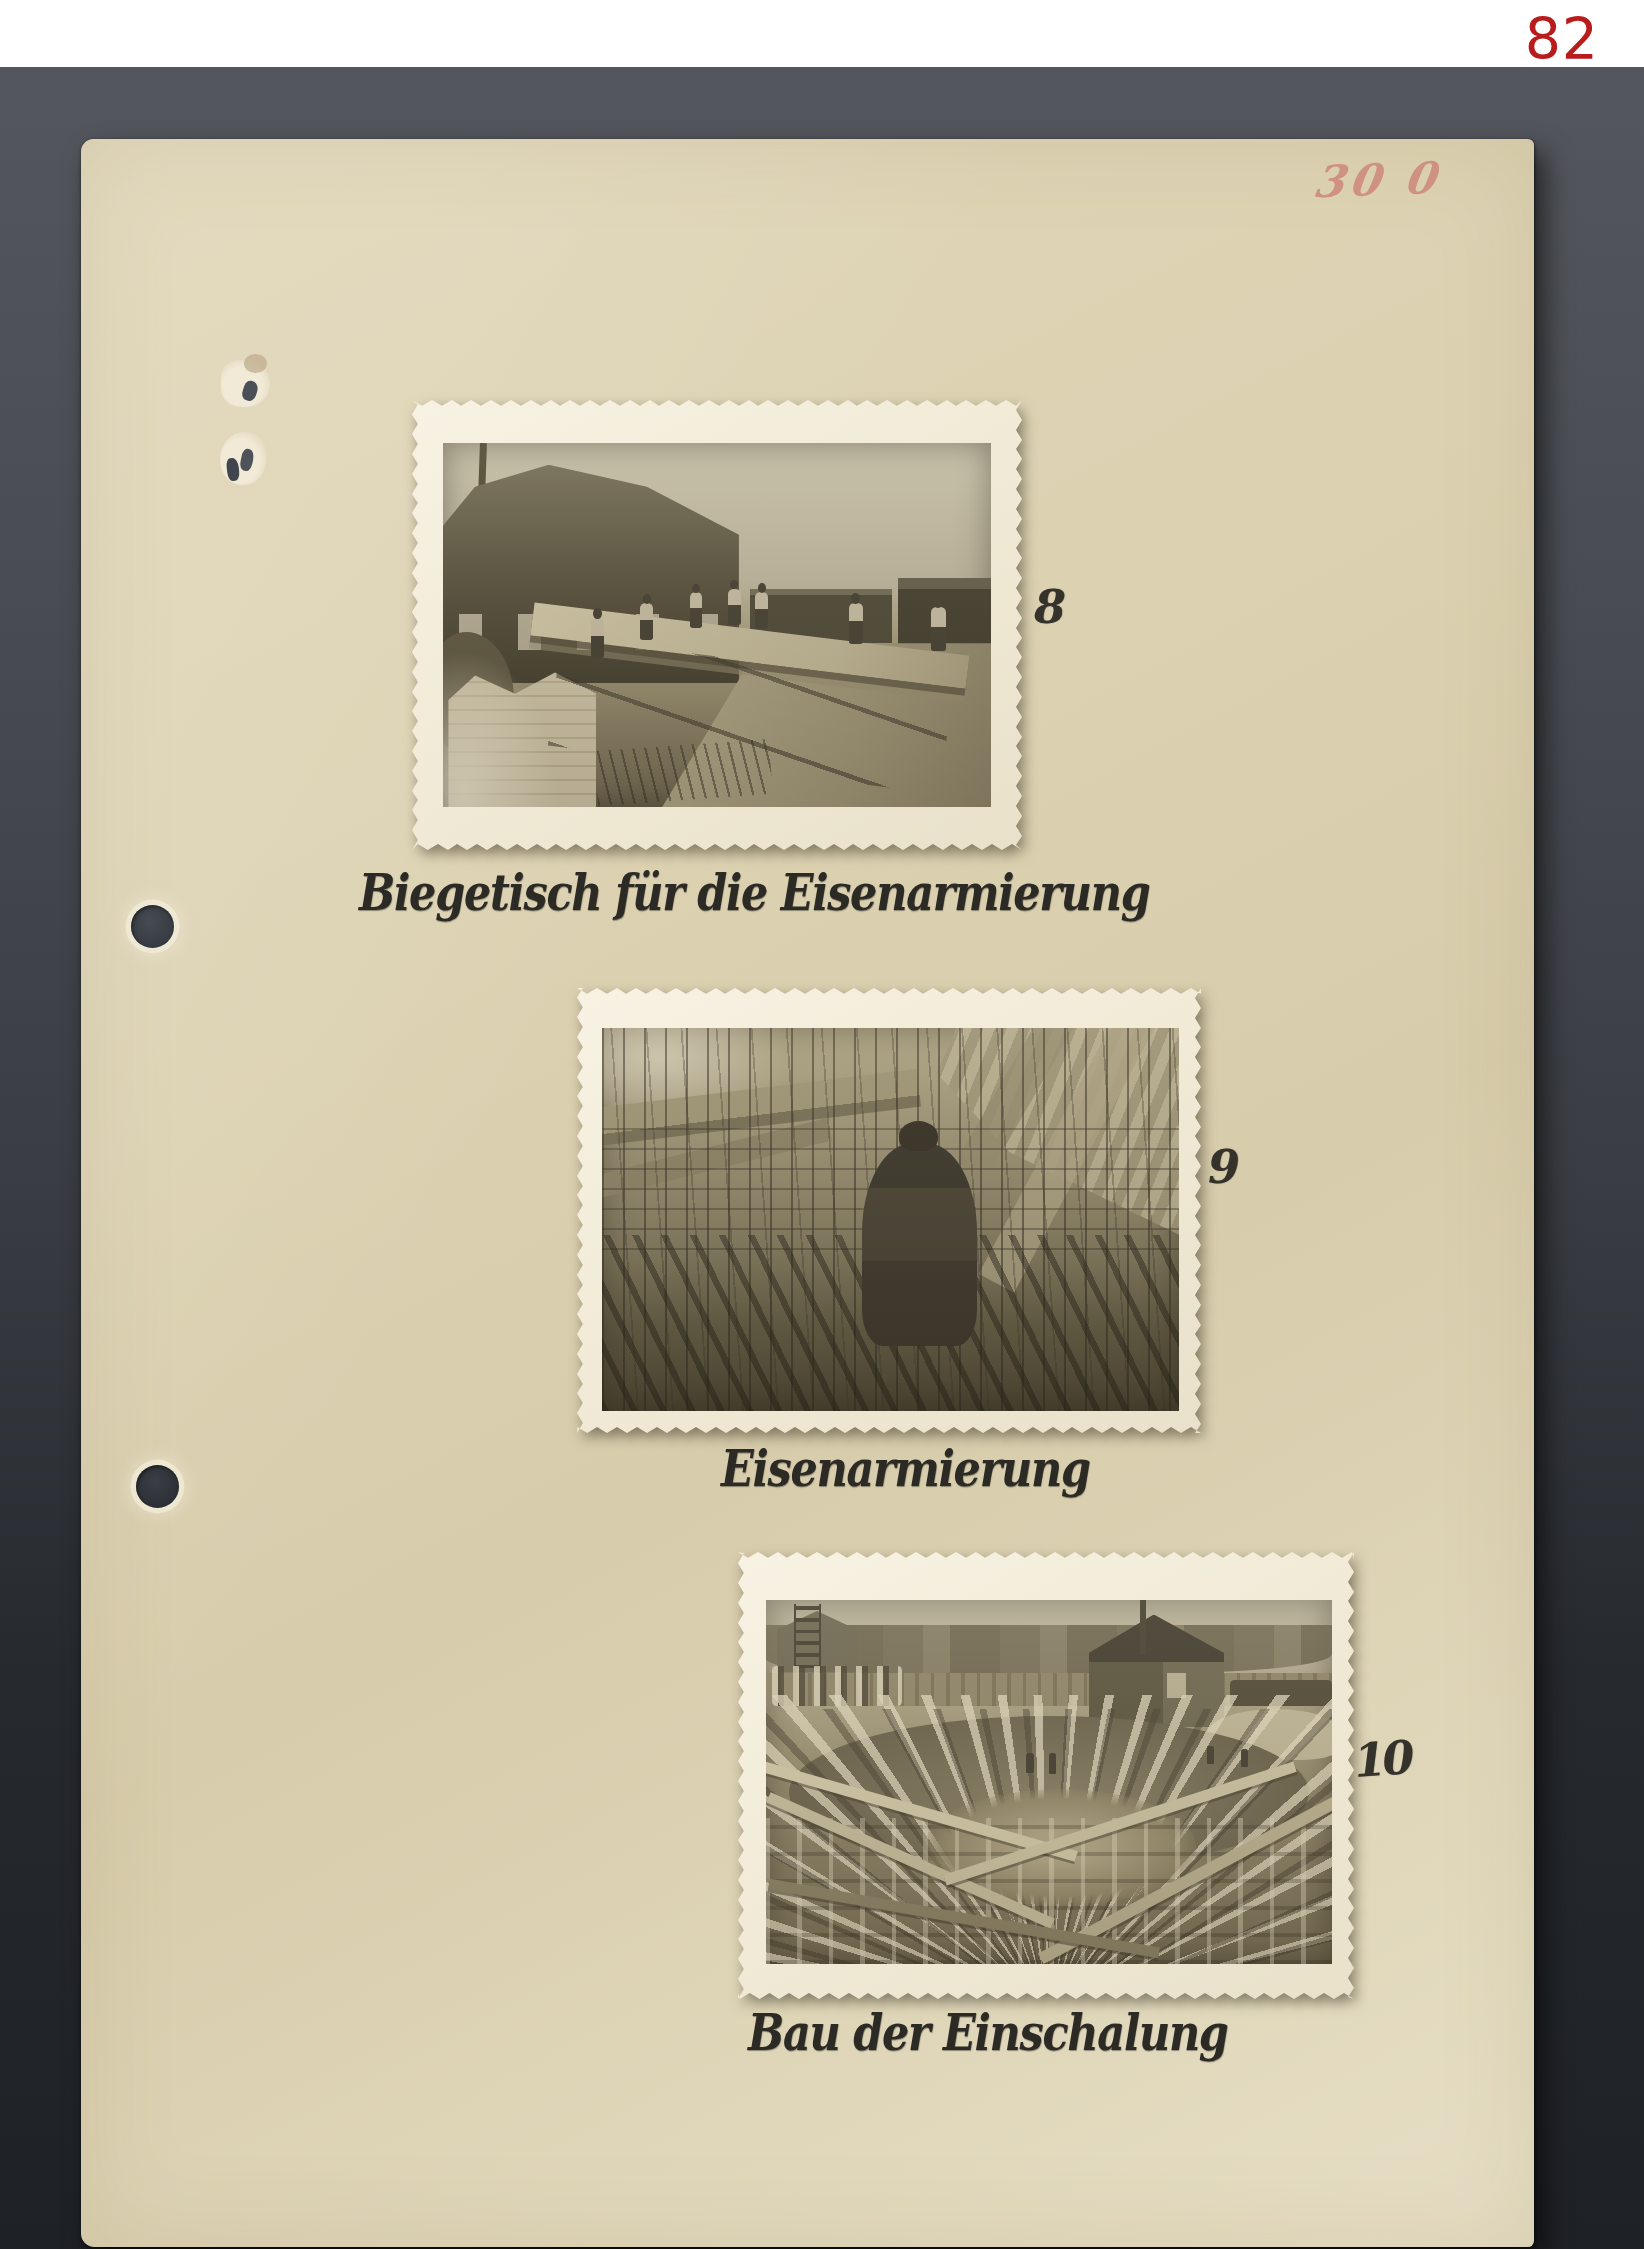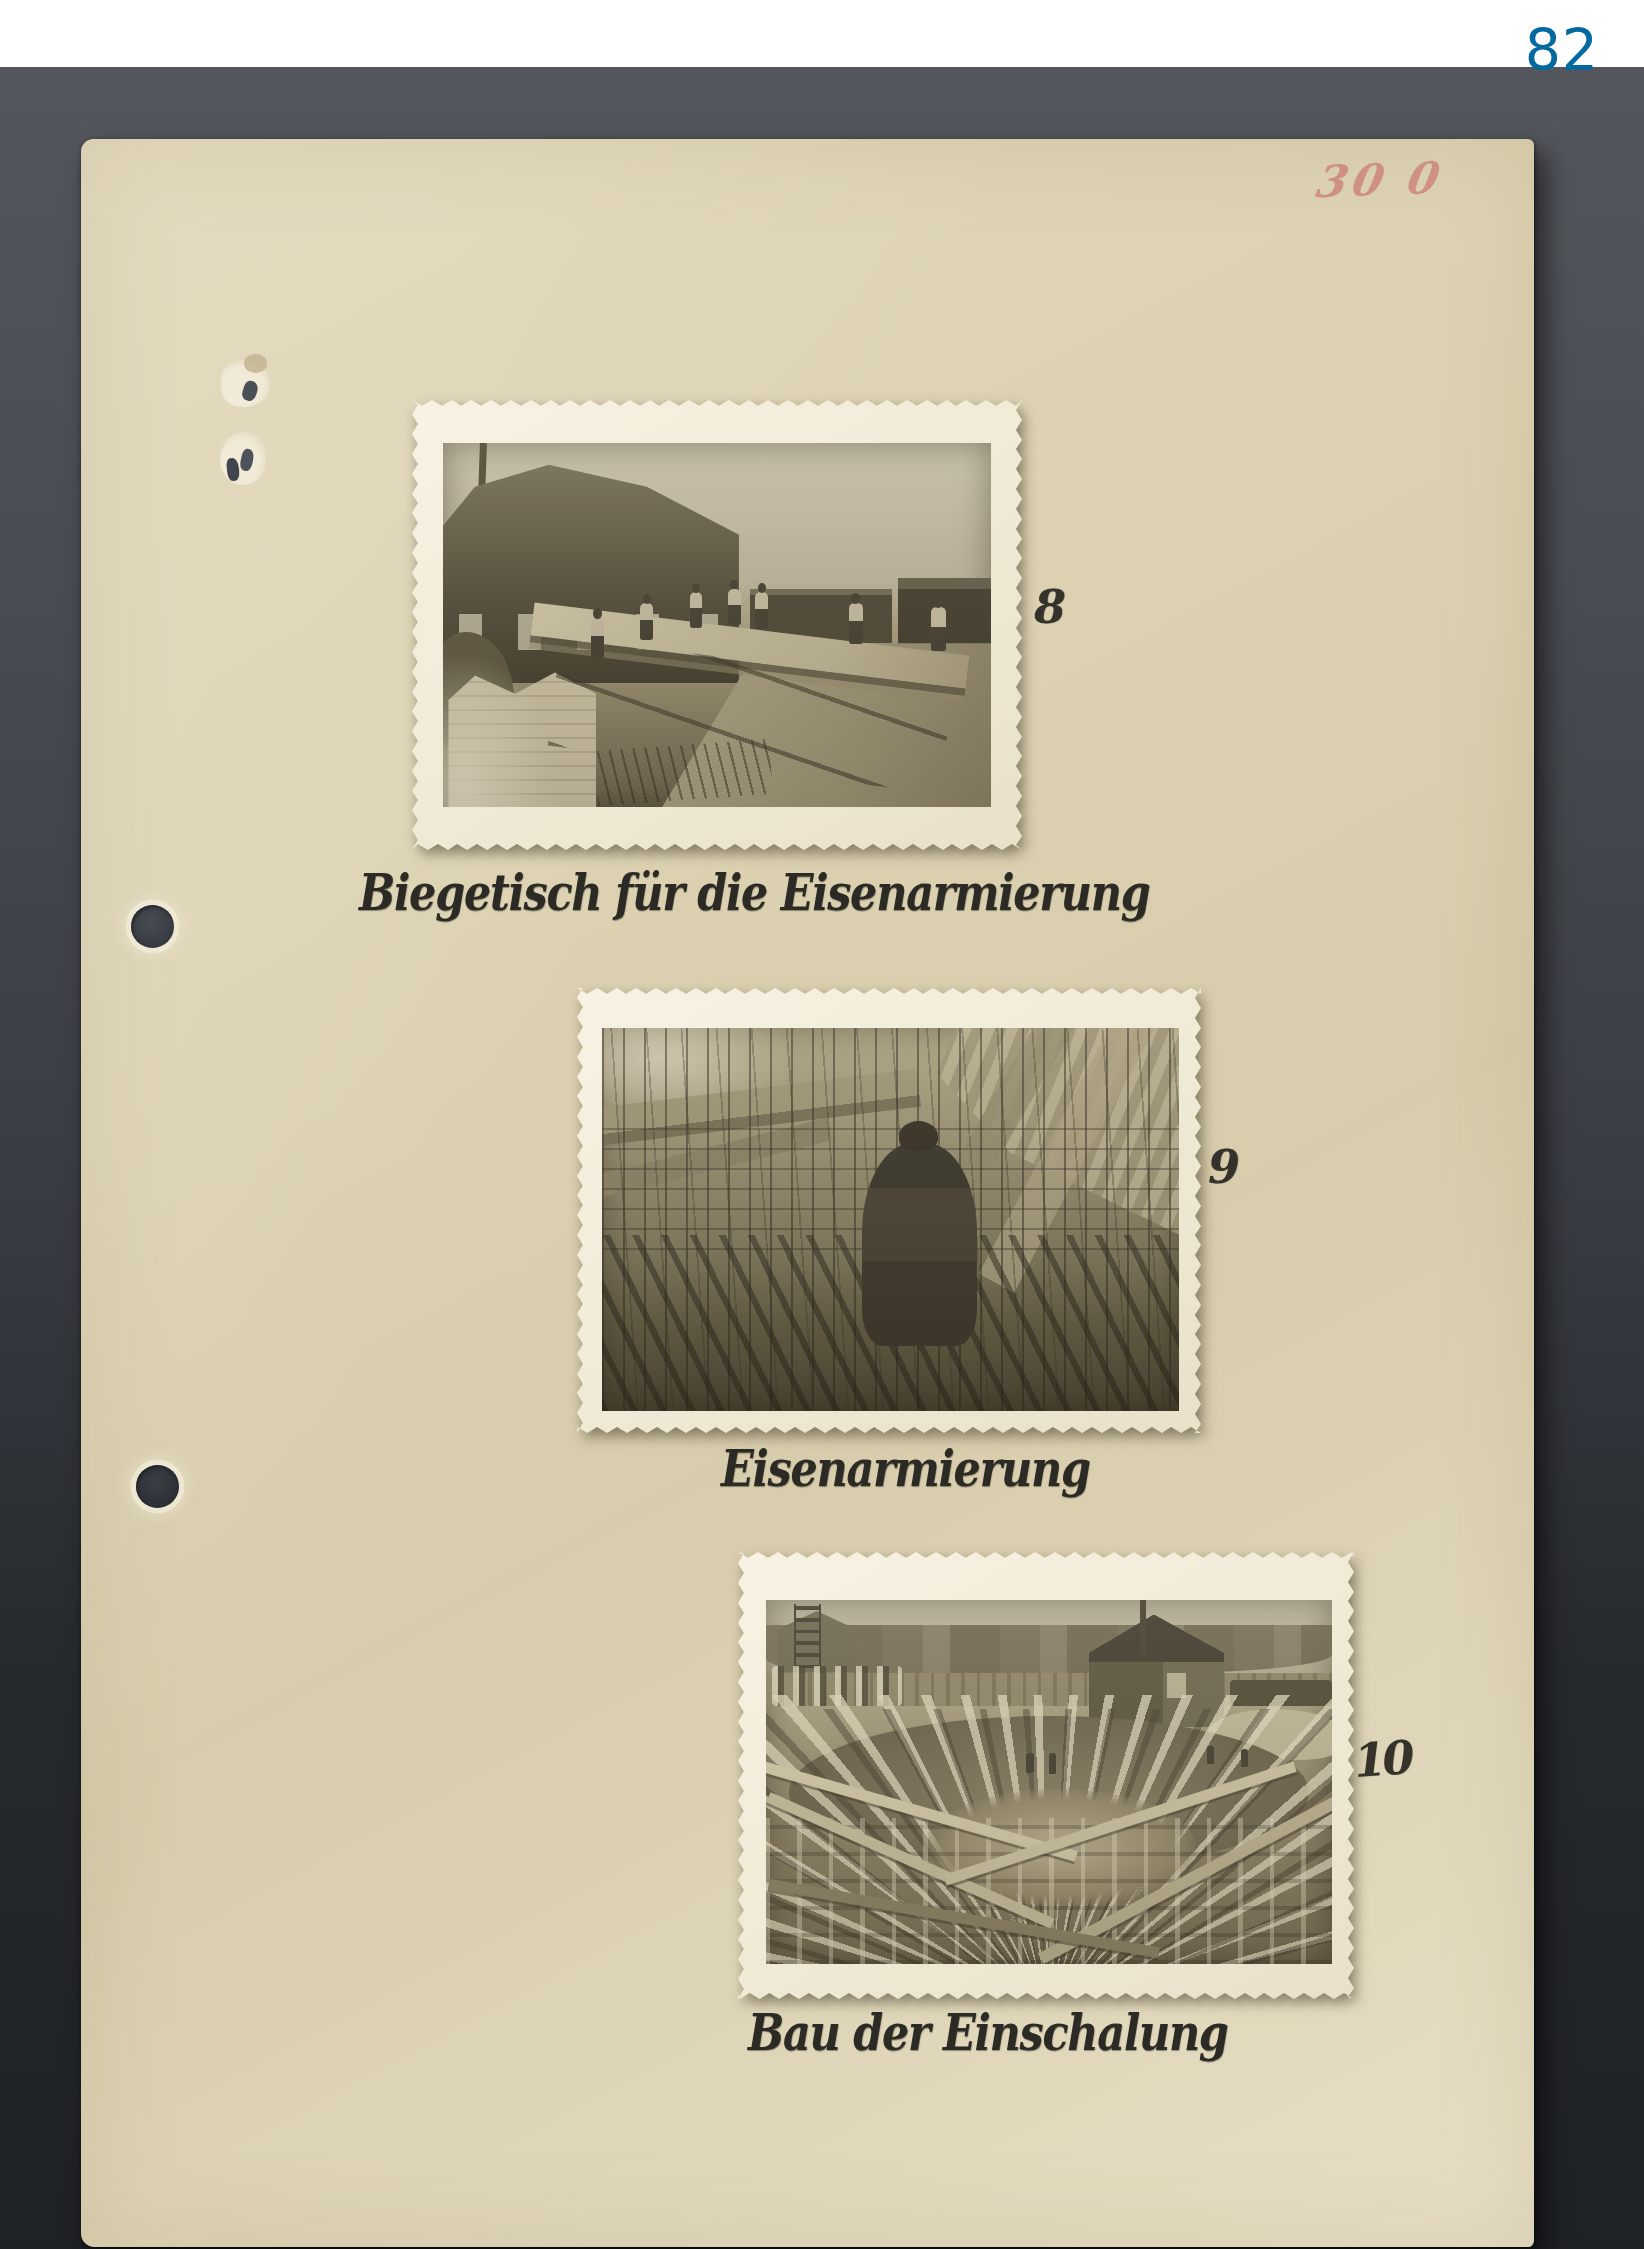--- a/index.html
+++ b/index.html
@@ -1,20 +1,20 @@
 <!DOCTYPE html>
 <html style="font-size:7.2px"><head>
 <meta charset="utf-8">
 <style>
   html,body{margin:0;padding:0;background:#1d2025}
   #stage{position:relative;width:1644px;height:2322px;overflow:hidden;
          font-family:"DejaVu Serif",serif;
          background:linear-gradient(180deg,#53565c 4%,#494d53 25%,#3a3d43 50%,#26292e 72%,#1d2025 100%)}
   .top-strip{position:absolute;left:0;top:0;width:100%;height:67px;background:#ffffff}
-  .corner-num{position:absolute;top:17px;right:45px;color:#0369a1;
+  .corner-num{position:absolute;top:6px;right:45px;color:#b91c1c;
               font:400 57px "DejaVu Sans","Liberation Sans",sans-serif;letter-spacing:0.9px}
   
   .page{position:absolute;left:81px;top:139px;width:1453px;height:2108px;
         border-radius:12.6px 6.3px 6.3px 13.5px;
         background:linear-gradient(152deg,#e0d6b8 0%,#dcd2b2 35%,#d7ccab 58%,#e0d7ba 82%,#e7dfc6 100%);
         box-shadow:10.8px 13.5px 27px rgba(0,0,0,.55), 0.9px 1.8px 3.6px rgba(0,0,0,.5),
                    inset 0 0 99px rgba(125,105,60,.14)}
   .page::before{content:"";position:absolute;inset:0;border-radius:inherit;
         background:linear-gradient(118deg,rgba(255,255,255,.10) 0 16%,rgba(255,255,255,0) 38%)}
   .rednote{position:absolute;left:1318px;top:154px;color:#cd8478;opacity:.82;

